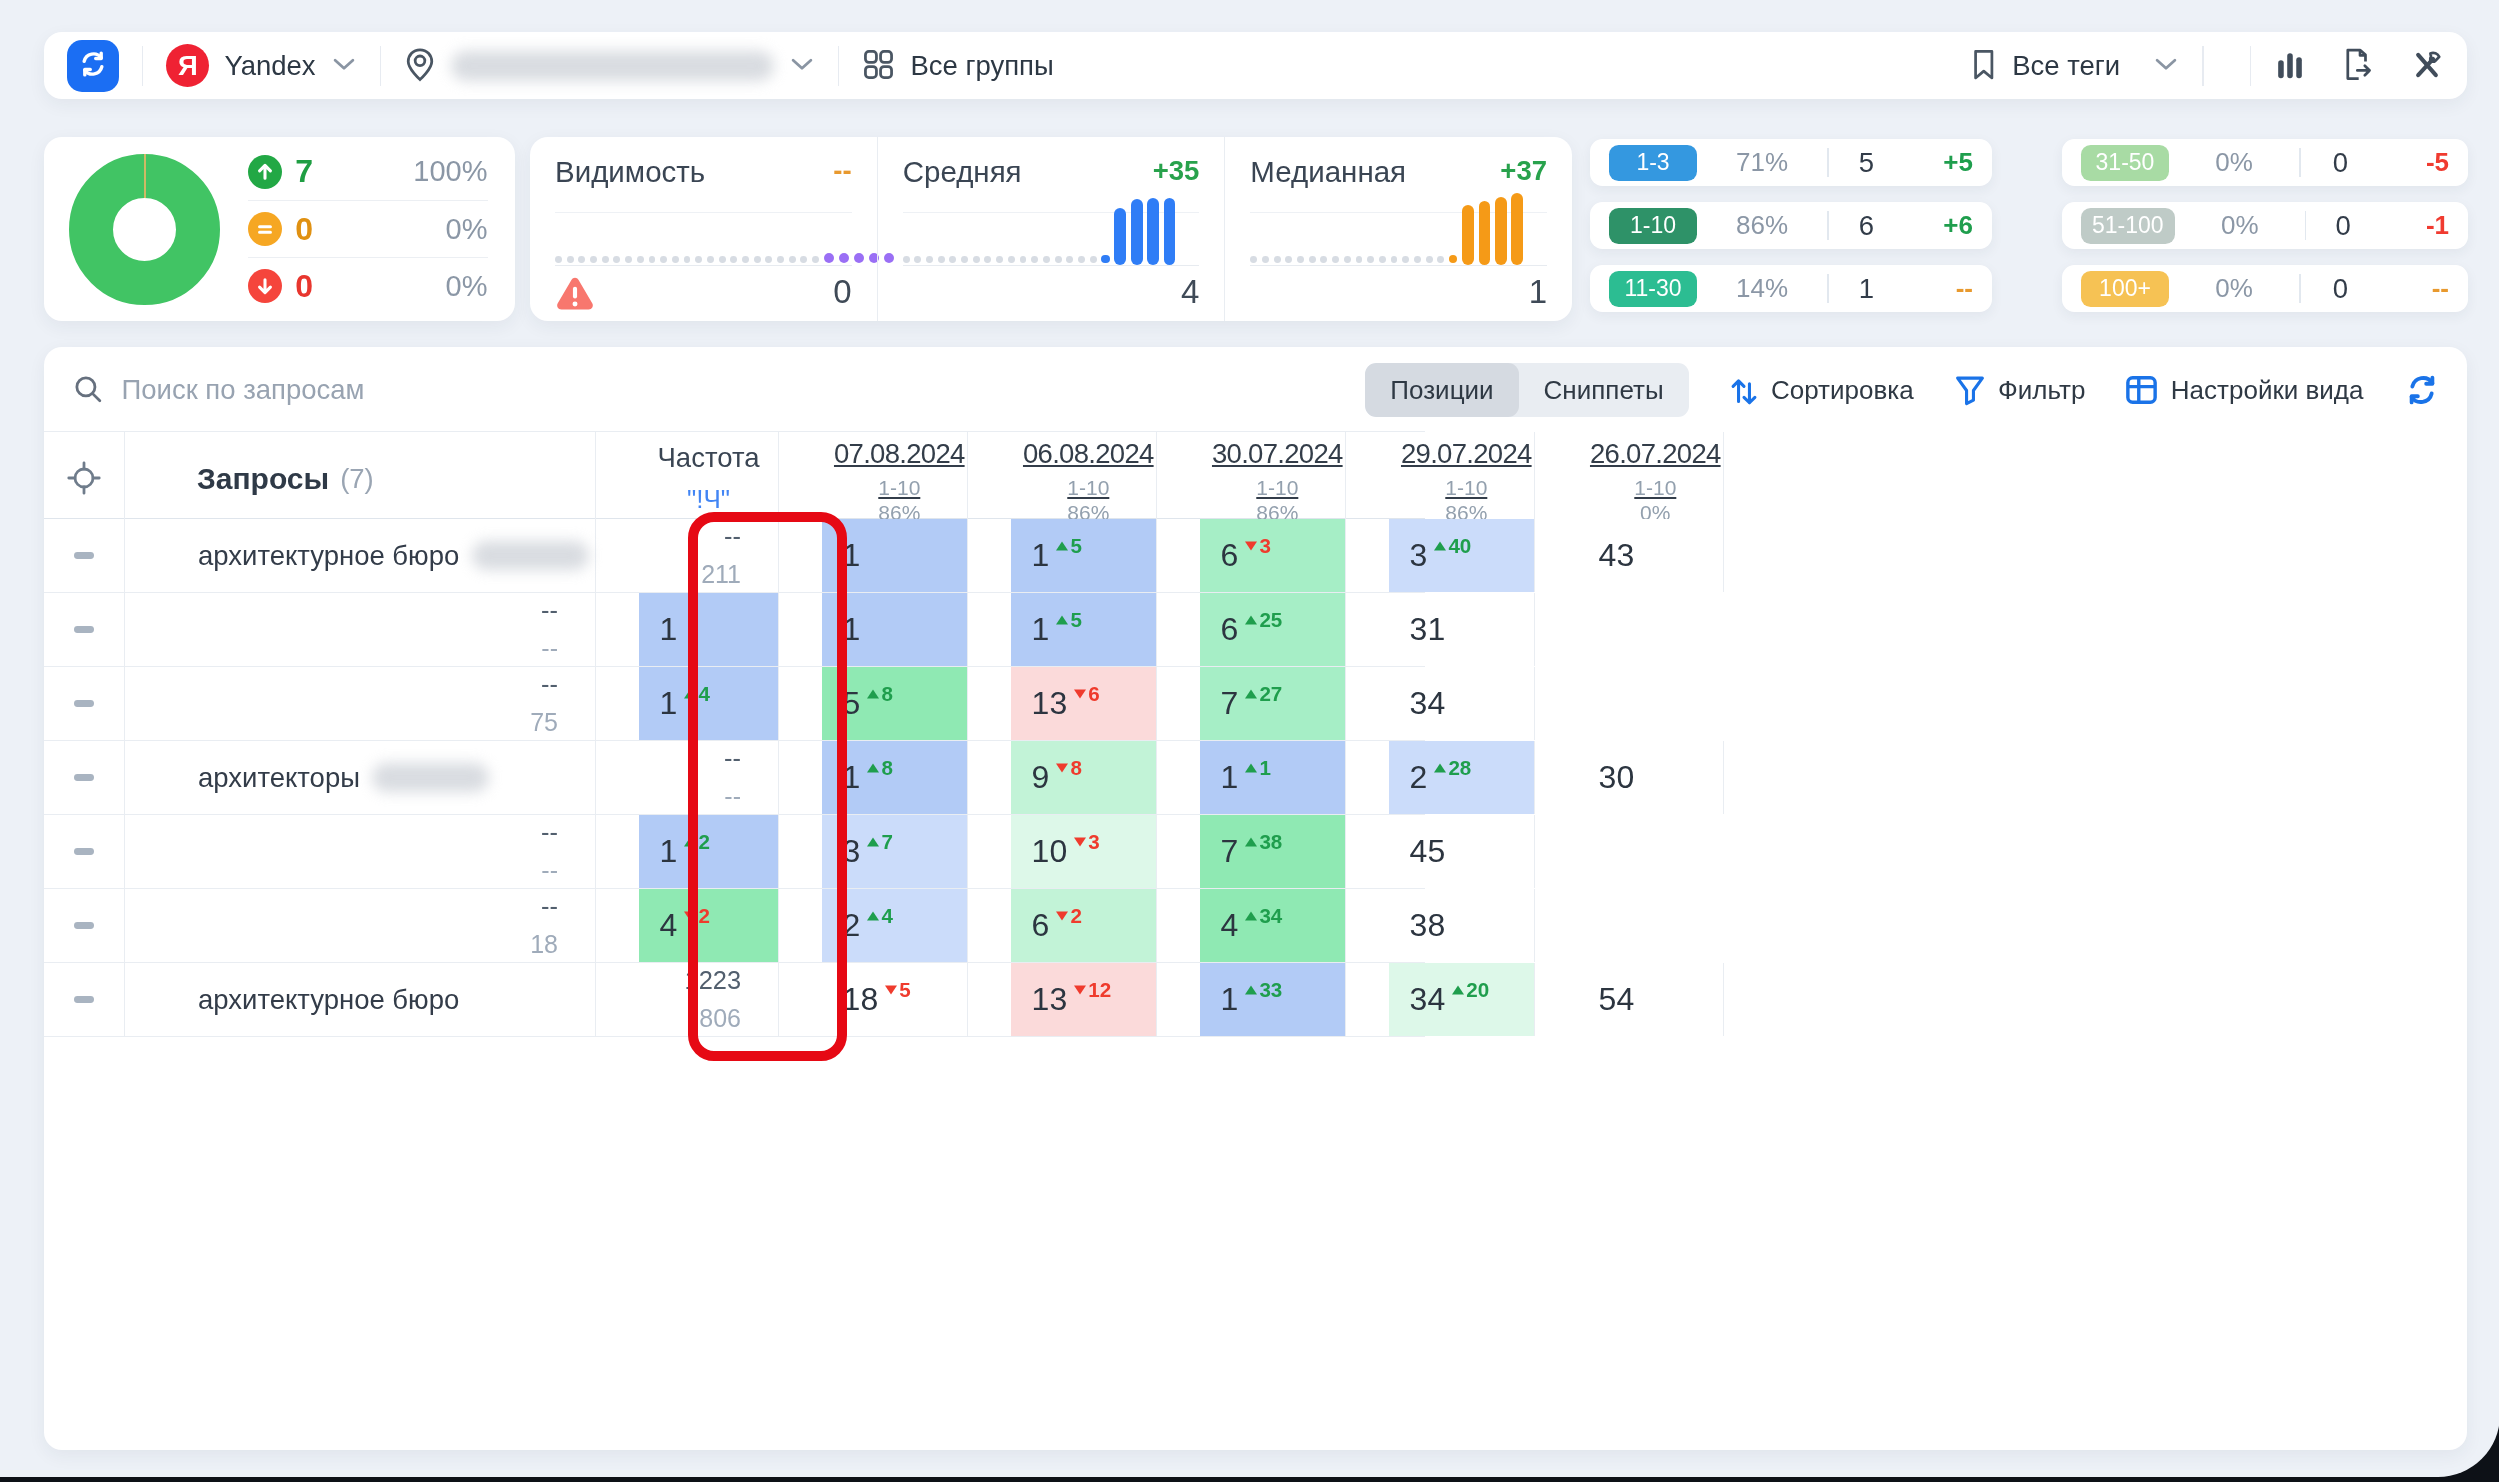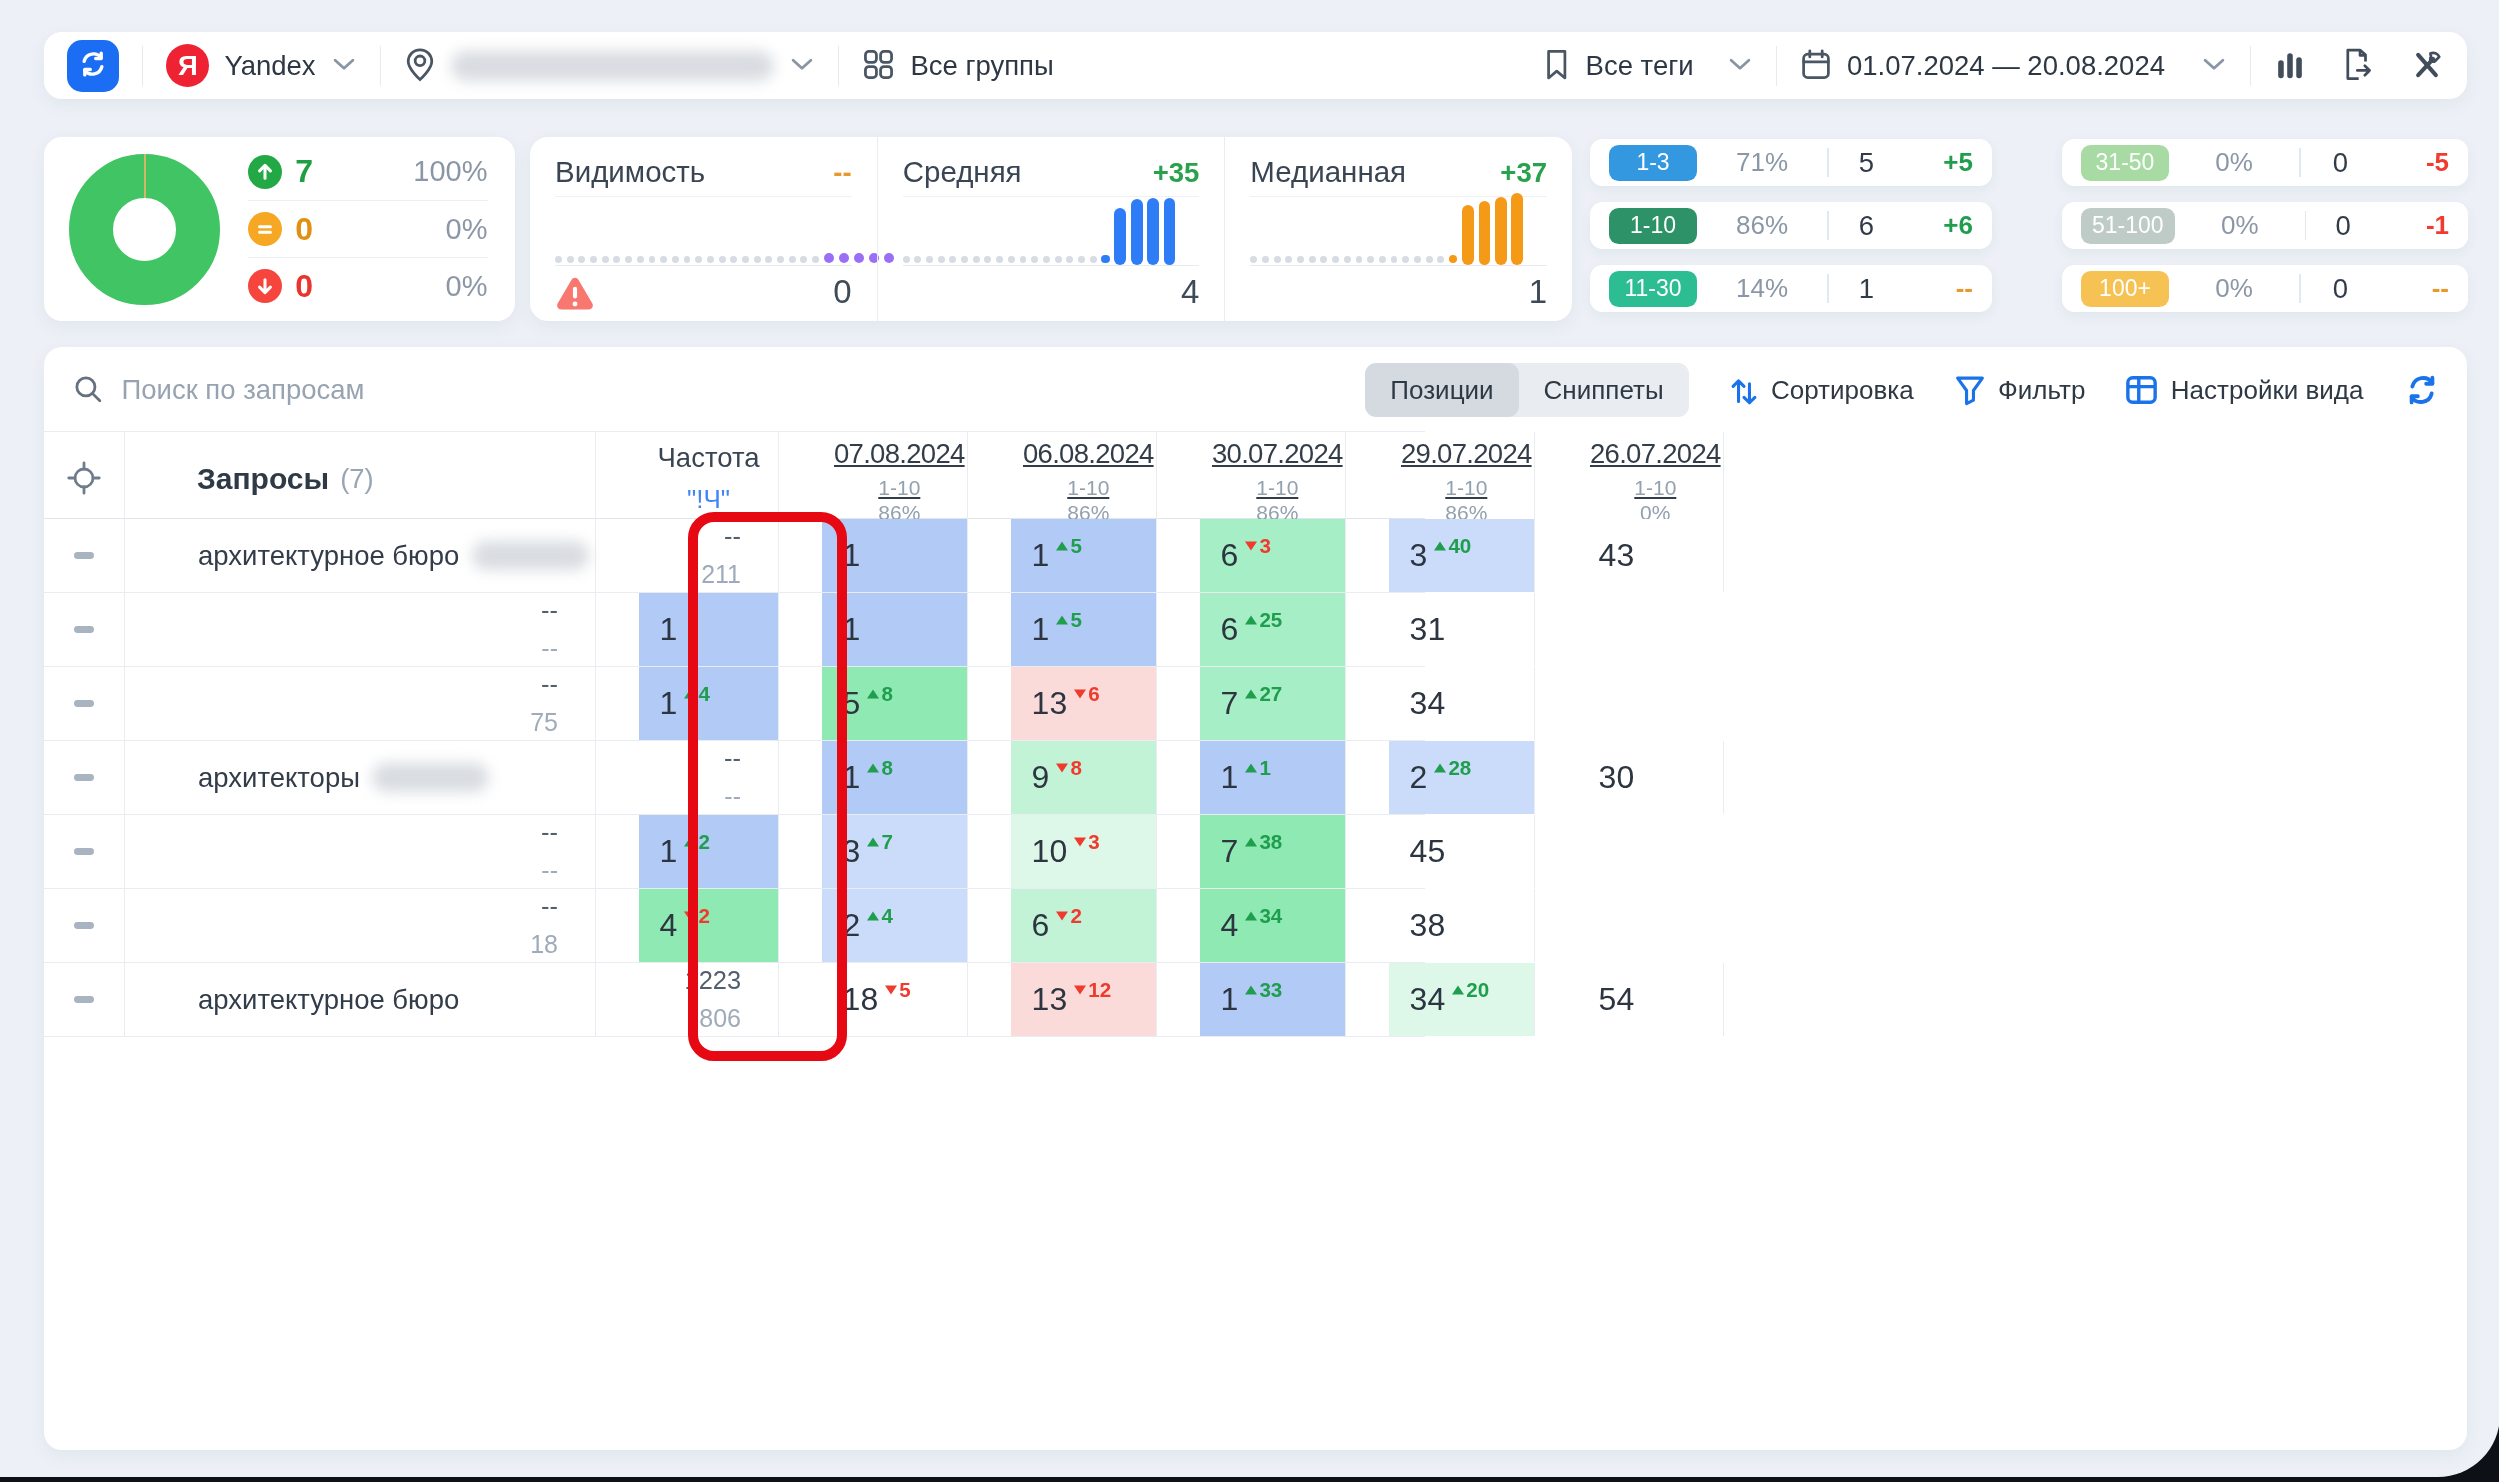--- a/index.html
+++ b/index.html
@@ -33,22 +33,22 @@
   .donut-legend { flex:1; margin:6.9px 27.5px 6.9px 27.5px; display:flex; flex-direction:column; }
   .dl-row { flex:1; display:flex; align-items:center; gap:13.7px; }
   .dl-row + .dl-row { border-top:1.4px solid #eceff3; }
   .dl-ico { width:34px; height:34px; border-radius:50%; display:flex; align-items:center; justify-content:center; flex:none; }
   .dl-num { font-size:32px; font-weight:600; }
   .dl-pct { margin-left:auto; font-size:29px; color:#8b97a6; }
 
   .metrics-card { position:absolute; left:530px; top:137px; width:1042px; height:184px; display:flex; }
   .metric { flex:1; position:relative; padding:18px 25px 0 25px; }
   .metric + .metric { border-left:1.4px solid #e9edf2; }
-  .m-head { display:flex; justify-content:space-between; align-items:flex-end;
-            border-bottom:1.4px solid #eef1f5; padding-bottom:7px; }
+  .m-head { display:flex; justify-content:space-between; align-items:flex-start;
+            border-bottom:1.4px solid #eef1f5; padding-bottom:23px; }
   .m-title { font-size:29.5px; color:#3a4553; }
   .m-delta { font-size:27.5px; font-weight:600; }
   .m-spark { position:absolute; left:25px; right:25px; bottom:55px; height:84px;
              display:flex; align-items:flex-end; gap:4.8px; border-bottom:1.4px solid #e7ebf0; }
   .sp-dot { border-radius:50%; background:#d7dce3; margin-bottom:2.1px; flex:none; }
   .sp-bar { width:11.7px; border-radius:6.2px; flex:none; }
   .m-value { position:absolute; right:25px; bottom:9.6px; font-size:33px; color:#3f4a57; }
   .m-warn { position:absolute; left:25px; bottom:8.2px; }
 
   .bucket-col { position:absolute; top:139px; display:flex; flex-direction:column; gap:16px; }
@@ -185,34 +185,20 @@
         </span>
         <span class="tb-label">Все теги</span>
         <span class="chev" style="margin-left:18px">
           <svg width="26" height="16.5" viewBox="0 0 38 24" fill="none">
               <path d="M6 6 L19 18 L32 6" stroke="#8a95a3" stroke-width="4" stroke-linecap="round" stroke-linejoin="round"></path>
             </svg>
         </span>
       </div>
       <div class="tb-divider"></div>
 
-      <div class="tb-item">
-        <span>
-          <svg width="32" height="33" viewBox="0 0 46 48" fill="none">
-            <rect x="5" y="9" width="36" height="34" rx="6" stroke="#4a5663" stroke-width="4"></rect>
-            <path d="M14 4 v9 M32 4 v9 M5 20 h36" stroke="#4a5663" stroke-width="4" stroke-linecap="round"></path>
-          </svg>
-        </span>
-        <span class="tb-label">01.07.2024 — 20.08.2024</span>
-        <span class="chev" style="margin-left:20.6px">
-          <svg width="26" height="16.5" viewBox="0 0 38 24" fill="none">
-              <path d="M6 6 L19 18 L32 6" stroke="#8a95a3" stroke-width="4" stroke-linecap="round" stroke-linejoin="round"></path>
-            </svg>
-        </span>
-      </div>
       <div class="tb-divider"></div>
 
       <div class="tb-icons">
         <span>
           <svg width="32" height="32" viewBox="0 0 46 46" fill="none">
             <rect x="6" y="16" width="8" height="26" rx="4" fill="#414d5b"></rect>
             <rect x="19" y="6" width="8" height="36" rx="4" fill="#414d5b"></rect>
             <rect x="32" y="12" width="8" height="30" rx="4" fill="#414d5b"></rect>
           </svg>
         </span>

